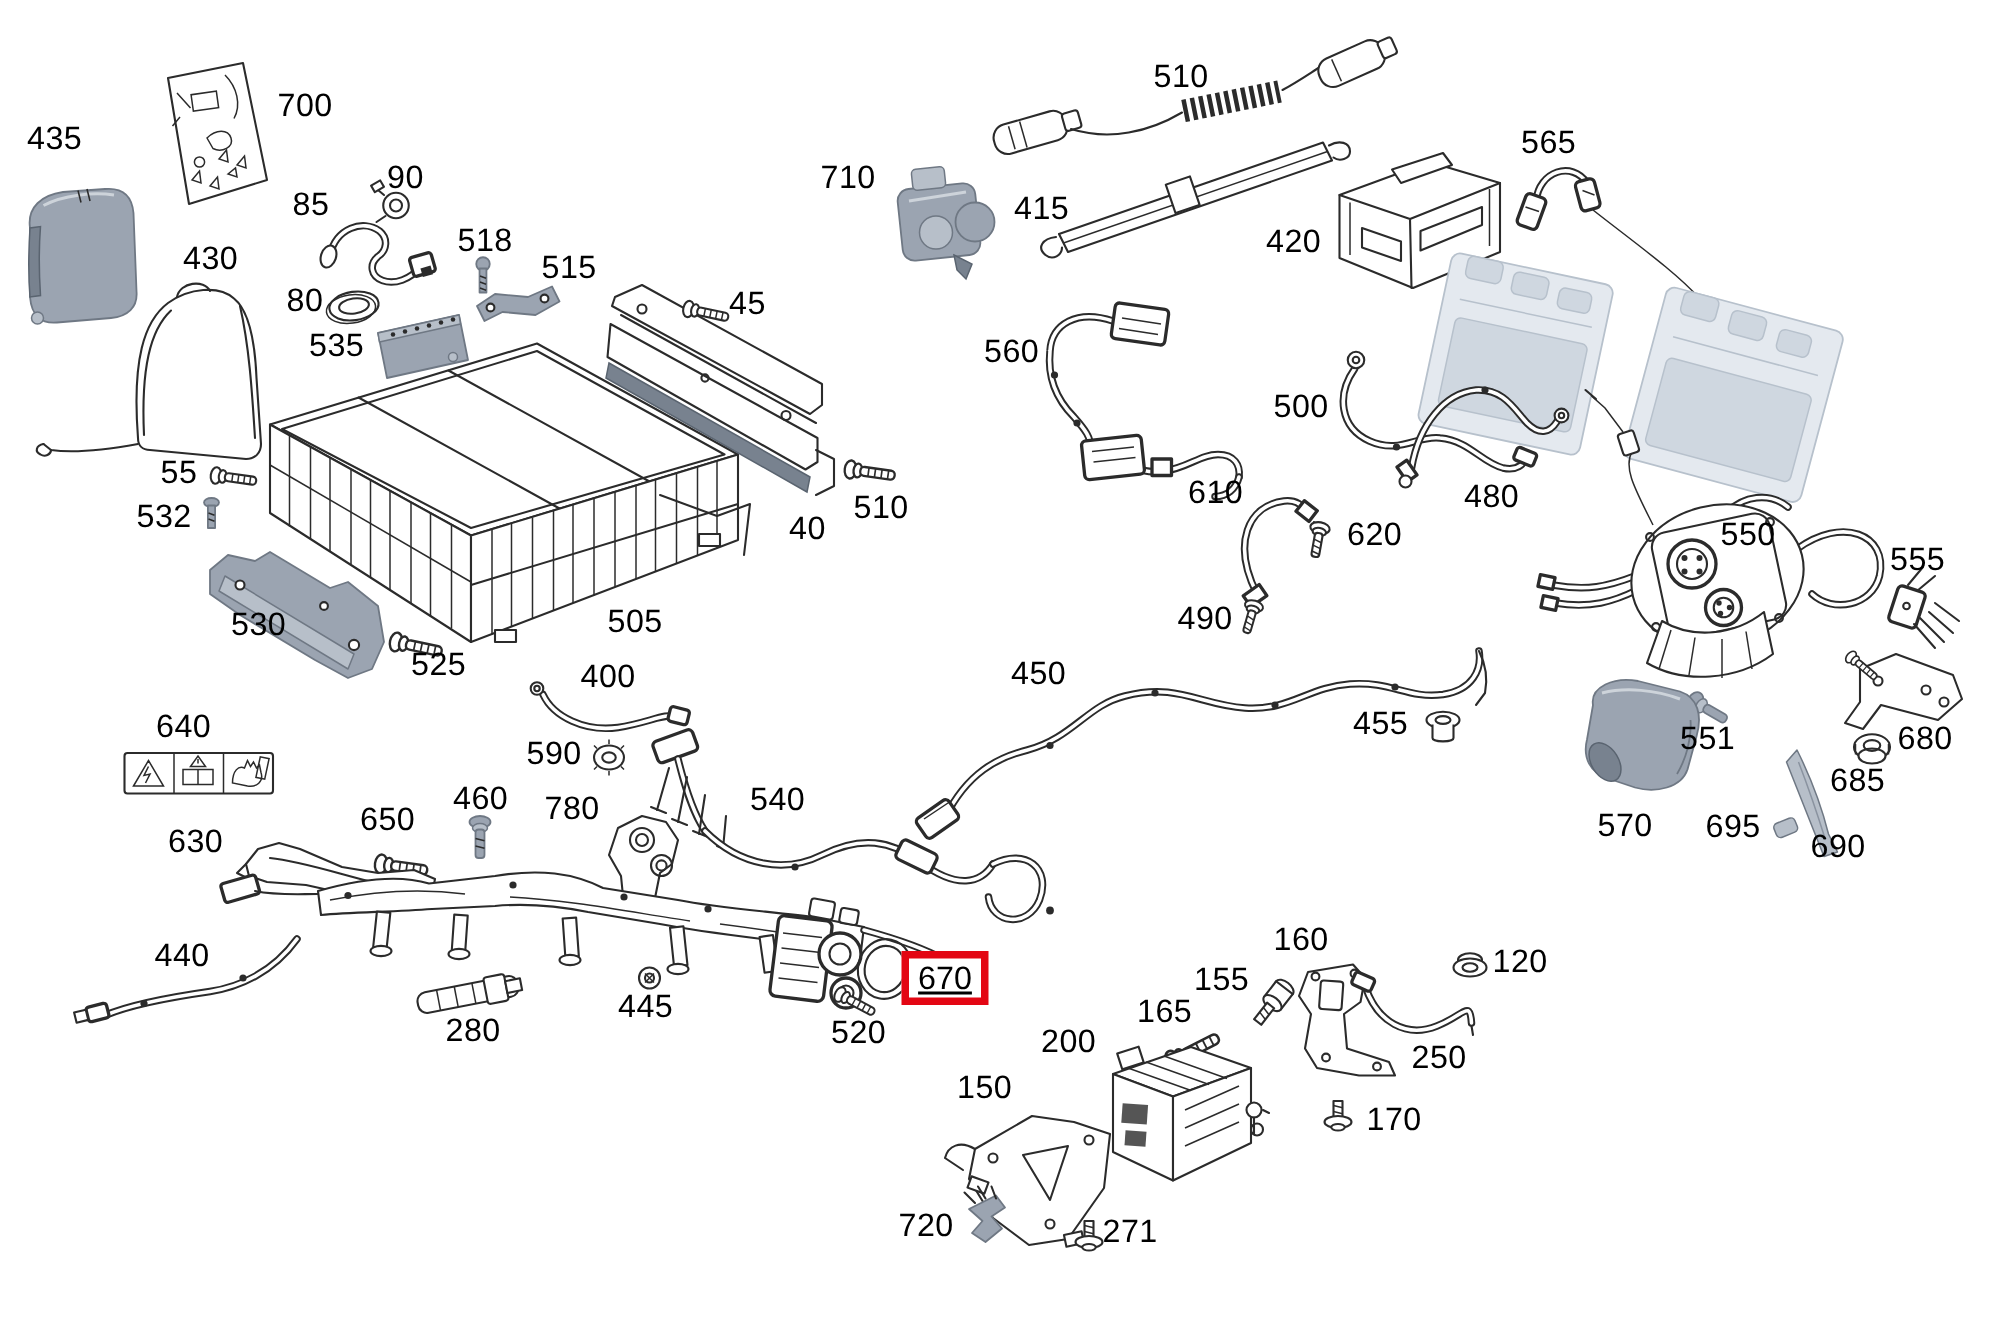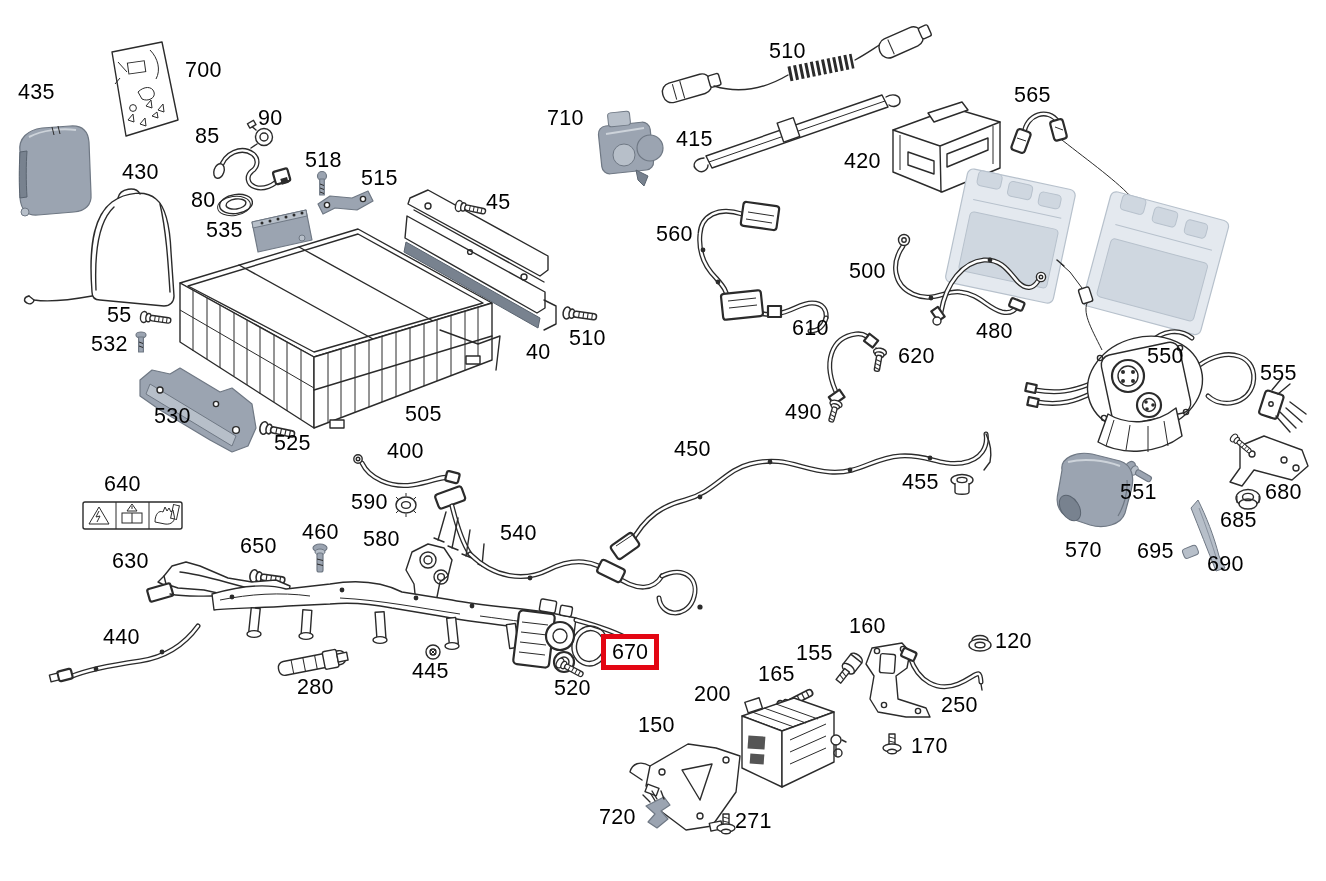--- a/index.html
+++ b/index.html
@@ -3,21 +3,21 @@
 <meta charset="utf-8">
 <style>
   html,body{margin:0;padding:0;background:#fff;}
   .stage{position:relative;width:1326px;height:881px;background:#ffffff;
          font-family:"Liberation Sans",sans-serif;overflow:hidden;}
   .stage svg{position:absolute;left:0;top:0;}
   .lbl{position:absolute;font-size:21.5px;line-height:21px;color:#000;
        white-space:nowrap;letter-spacing:.3px;}
   .hl{position:absolute;border:5px solid #e30613;background:#fff;
       display:flex;align-items:center;justify-content:center;
-      font-size:21.5px;color:#000;}
+      font-size:21.5px;color:#000;text-decoration:underline;}
   
   .ln{stroke:#2b2b2b;stroke-width:1.4;fill:none;stroke-linecap:round;stroke-linejoin:round;}
   .fw{fill:#ffffff;stroke:#2b2b2b;stroke-width:1.4;stroke-linejoin:round;}
   .fwt{fill:#ffffff;stroke:#2b2b2b;stroke-width:2.2;stroke-linejoin:round;}
   .fg{fill:#9ba4b1;stroke:#6f7884;stroke-width:1.2;stroke-linejoin:round;}
   .fg2{fill:#b7bfc9;stroke:#6f7884;stroke-width:1;stroke-linejoin:round;}
   .fgd{fill:#78828f;stroke:#5a6470;stroke-width:1;}
   .fade{fill:#e4e9ef;stroke:#b7c1cc;stroke-width:1.2;stroke-linejoin:round;}
   .fade2{fill:#cfd7e0;stroke:#b7c1cc;stroke-width:1;}
   .tube{stroke:#2b2b2b;stroke-width:5;fill:none;stroke-linecap:round;}
@@ -689,21 +689,21 @@
   <div class="lbl" style="left:1207px;top:554px">690</div>
   <div class="lbl" style="left:107px;top:305px">55</div>
   <div class="lbl" style="left:91px;top:334px">532</div>
   <div class="lbl" style="left:154px;top:406px">530</div>
   <div class="lbl" style="left:274px;top:433px">525</div>
   <div class="lbl" style="left:405px;top:404px">505</div>
   <div class="lbl" style="left:387px;top:441px">400</div>
   <div class="lbl" style="left:104px;top:474px">640</div>
   <div class="lbl" style="left:351px;top:492px">590</div>
   <div class="lbl" style="left:302px;top:522px">460</div>
-  <div class="lbl" style="left:363px;top:529px">580</div>
+  <div class="lbl" style="left:363px;top:529px">780</div>
   <div class="lbl" style="left:240px;top:536px">650</div>
   <div class="lbl" style="left:112px;top:551px">630</div>
   <div class="lbl" style="left:500px;top:523px">540</div>
   <div class="lbl" style="left:103px;top:627px">440</div>
   <div class="lbl" style="left:297px;top:677px">280</div>
   <div class="lbl" style="left:412px;top:661px">445</div>
   <div class="lbl" style="left:554px;top:678px">520</div>
   <div class="lbl" style="left:796px;top:643px">155</div>
   <div class="lbl" style="left:849px;top:616px">160</div>
   <div class="lbl" style="left:758px;top:664px">165</div>

